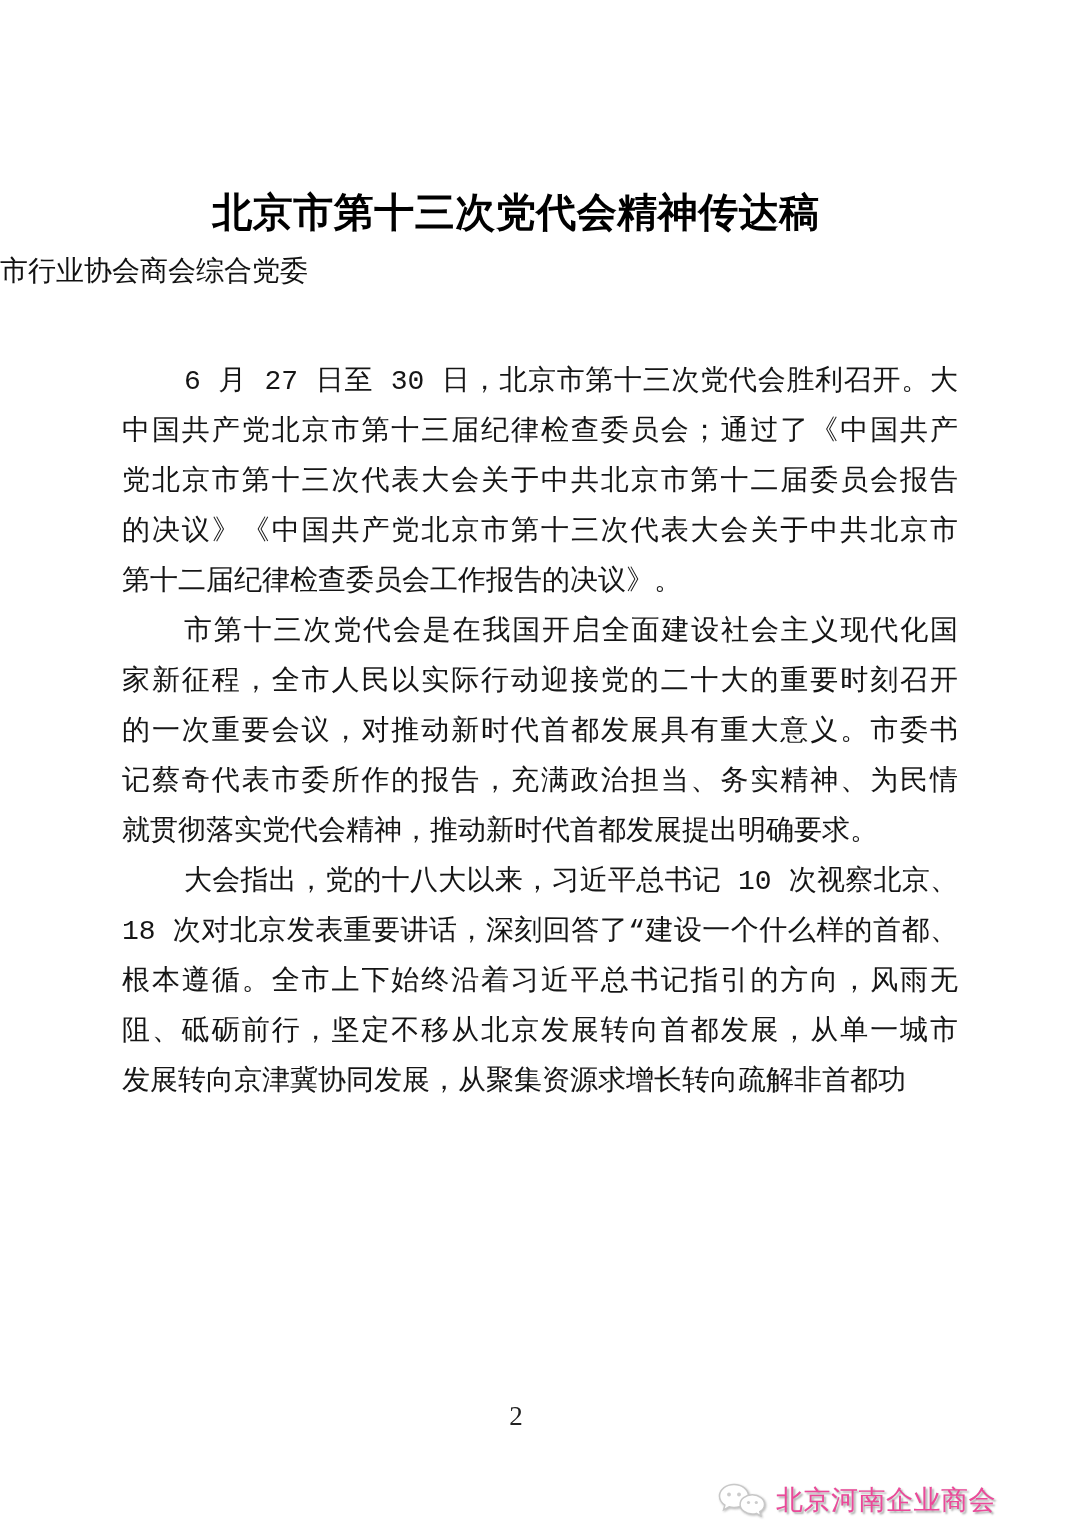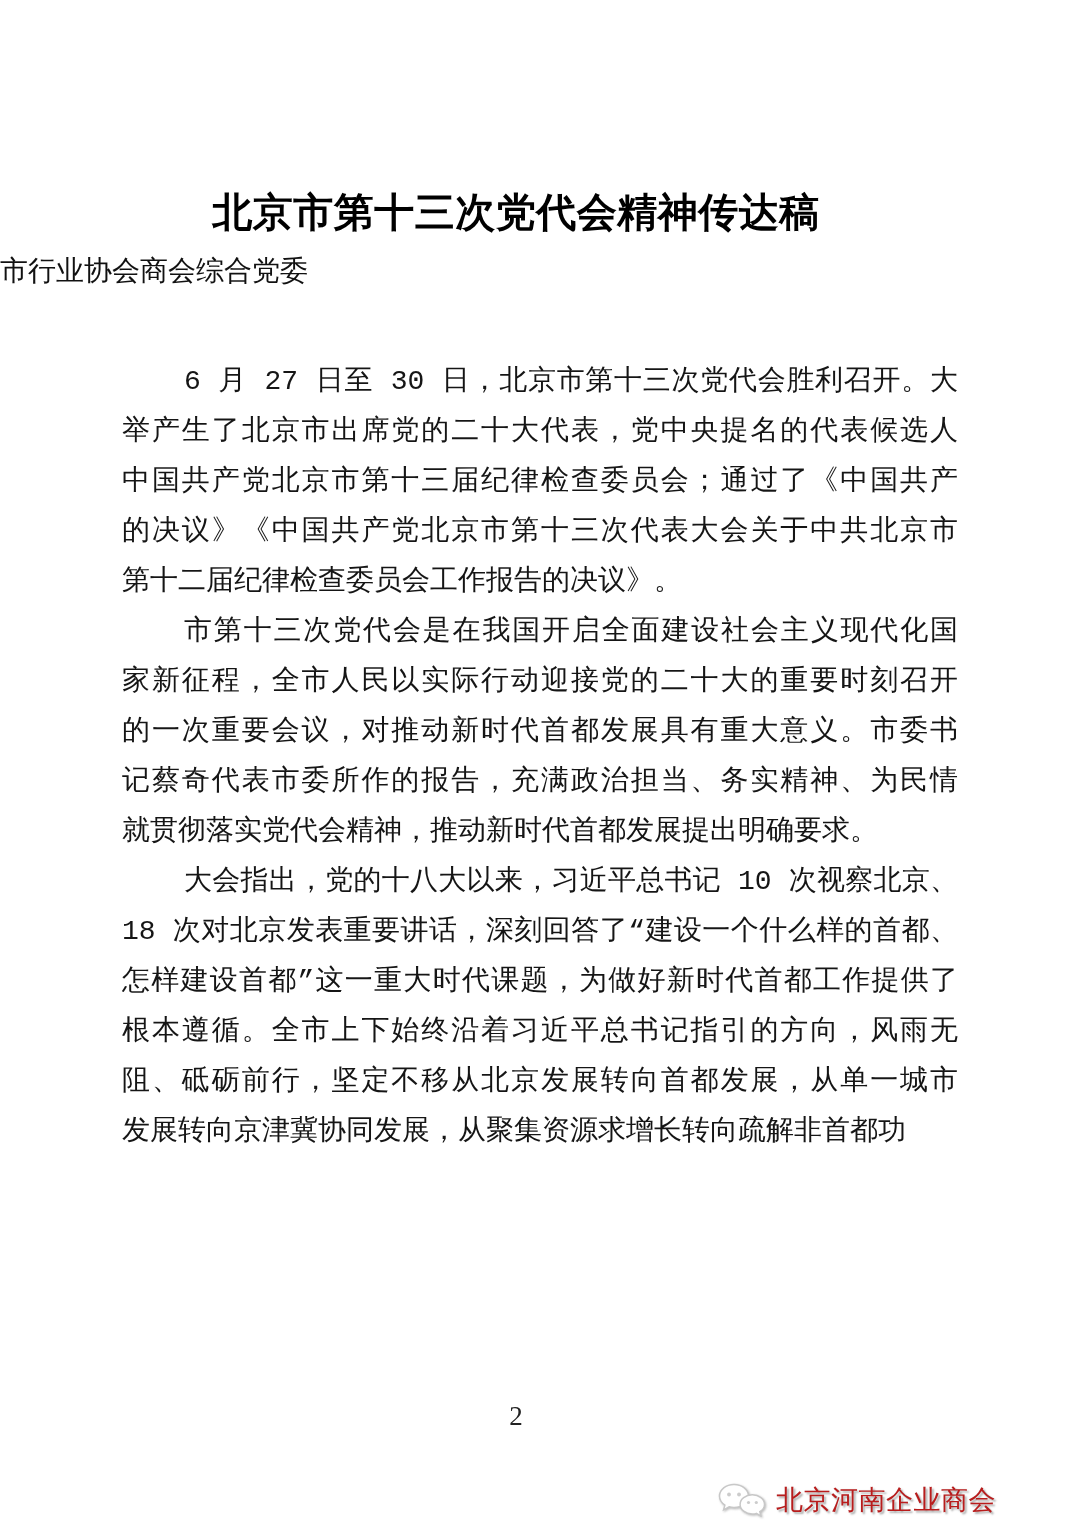--- a/index.html
+++ b/index.html
@@ -73,48 +73,47 @@
     gap: 10px;
   }
   .wm-icon svg {
     display: block;
     filter: drop-shadow(1.5px 1.5px 1px rgba(150,150,150,0.65));
   }
   .wm-text {
     font-size: 27px;
     line-height: 36px;
     letter-spacing: 0.5px;
-    color: #b91c1c;
+    color: #ec4899;
     text-shadow: 2px 2px 2px #aaaaaa, 0 0 1px #d8d8d8;
     font-family: "Liberation Sans", "DejaVu Sans", sans-serif;
   }
 </style>
 </head>
 <body>
 
 <div class="page">
 
   <h1 class="doc-title">北京市第十三次党代会精神传达稿</h1>
 
   <h2 class="doc-subtitle">市行业协会商会综合党委</h2>
 
   <div class="doc-body">
       <div class="t-line first">6 月 27 日至 30 日，北京市第十三次党代会胜利召开。大会选</div>
-      <div class="t-line">举产生了北京市出席党的二十大代表，党中央提名的代表候选人</div>
       <div class="t-line">中国共产党北京市第十三届纪律检查委员会；通过了《中国共产</div>
+      <div class="t-line">党北京市第十三次代表大会关于中共北京市第十二届委员会报告</div>
       <div class="t-line">的决议》《中国共产党北京市第十三次代表大会关于中共北京市</div>
       <div class="t-line last">第十二届纪律检查委员会工作报告的决议》。</div>
       <div class="t-line first">市第十三次党代会是在我国开启全面建设社会主义现代化国</div>
       <div class="t-line">家新征程，全市人民以实际行动迎接党的二十大的重要时刻召开</div>
       <div class="t-line">的一次重要会议，对推动新时代首都发展具有重大意义。市委书</div>
       <div class="t-line">记蔡奇代表市委所作的报告，充满政治担当、务实精神、为民情</div>
       <div class="t-line last">就贯彻落实党代会精神，推动新时代首都发展提出明确要求。</div>
       <div class="t-line first">大会指出，党的十八大以来，习近平总书记 10 次视察北京、</div>
       <div class="t-line">18 次对北京发表重要讲话，深刻回答了“建设一个什么样的首都、</div>
-      <div class="t-line">怎样建设首都”这一重大时代课题，为做好新时代首都工作提供了</div>
       <div class="t-line">根本遵循。全市上下始终沿着习近平总书记指引的方向，风雨无</div>
       <div class="t-line">阻、砥砺前行，坚定不移从北京发展转向首都发展，从单一城市</div>
       <div class="t-line last">发展转向京津冀协同发展，从聚集资源求增长转向疏解非首都功</div>
     </div>
 
   <div class="page-number">2</div>
 
   <div class="watermark">
     <span class="wm-icon">
       <svg width="48" height="34" viewBox="0 0 48 34">

